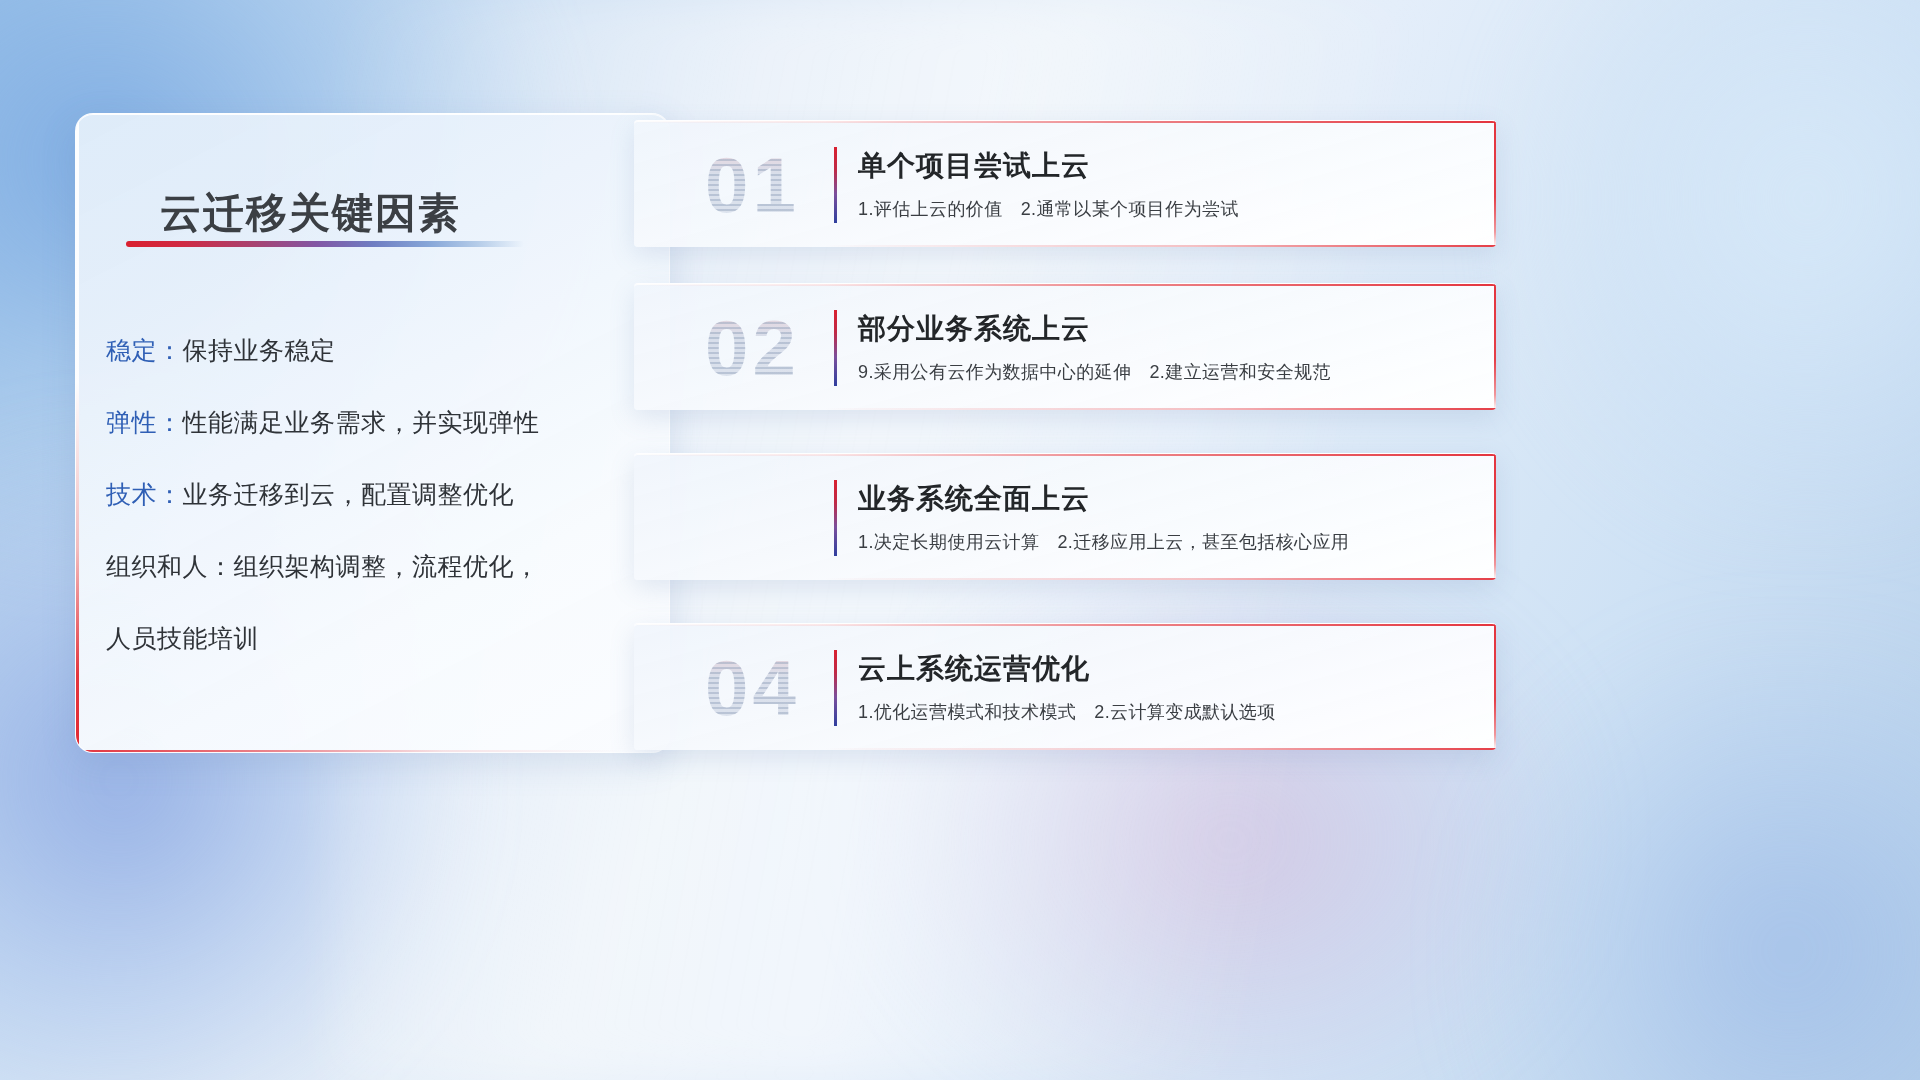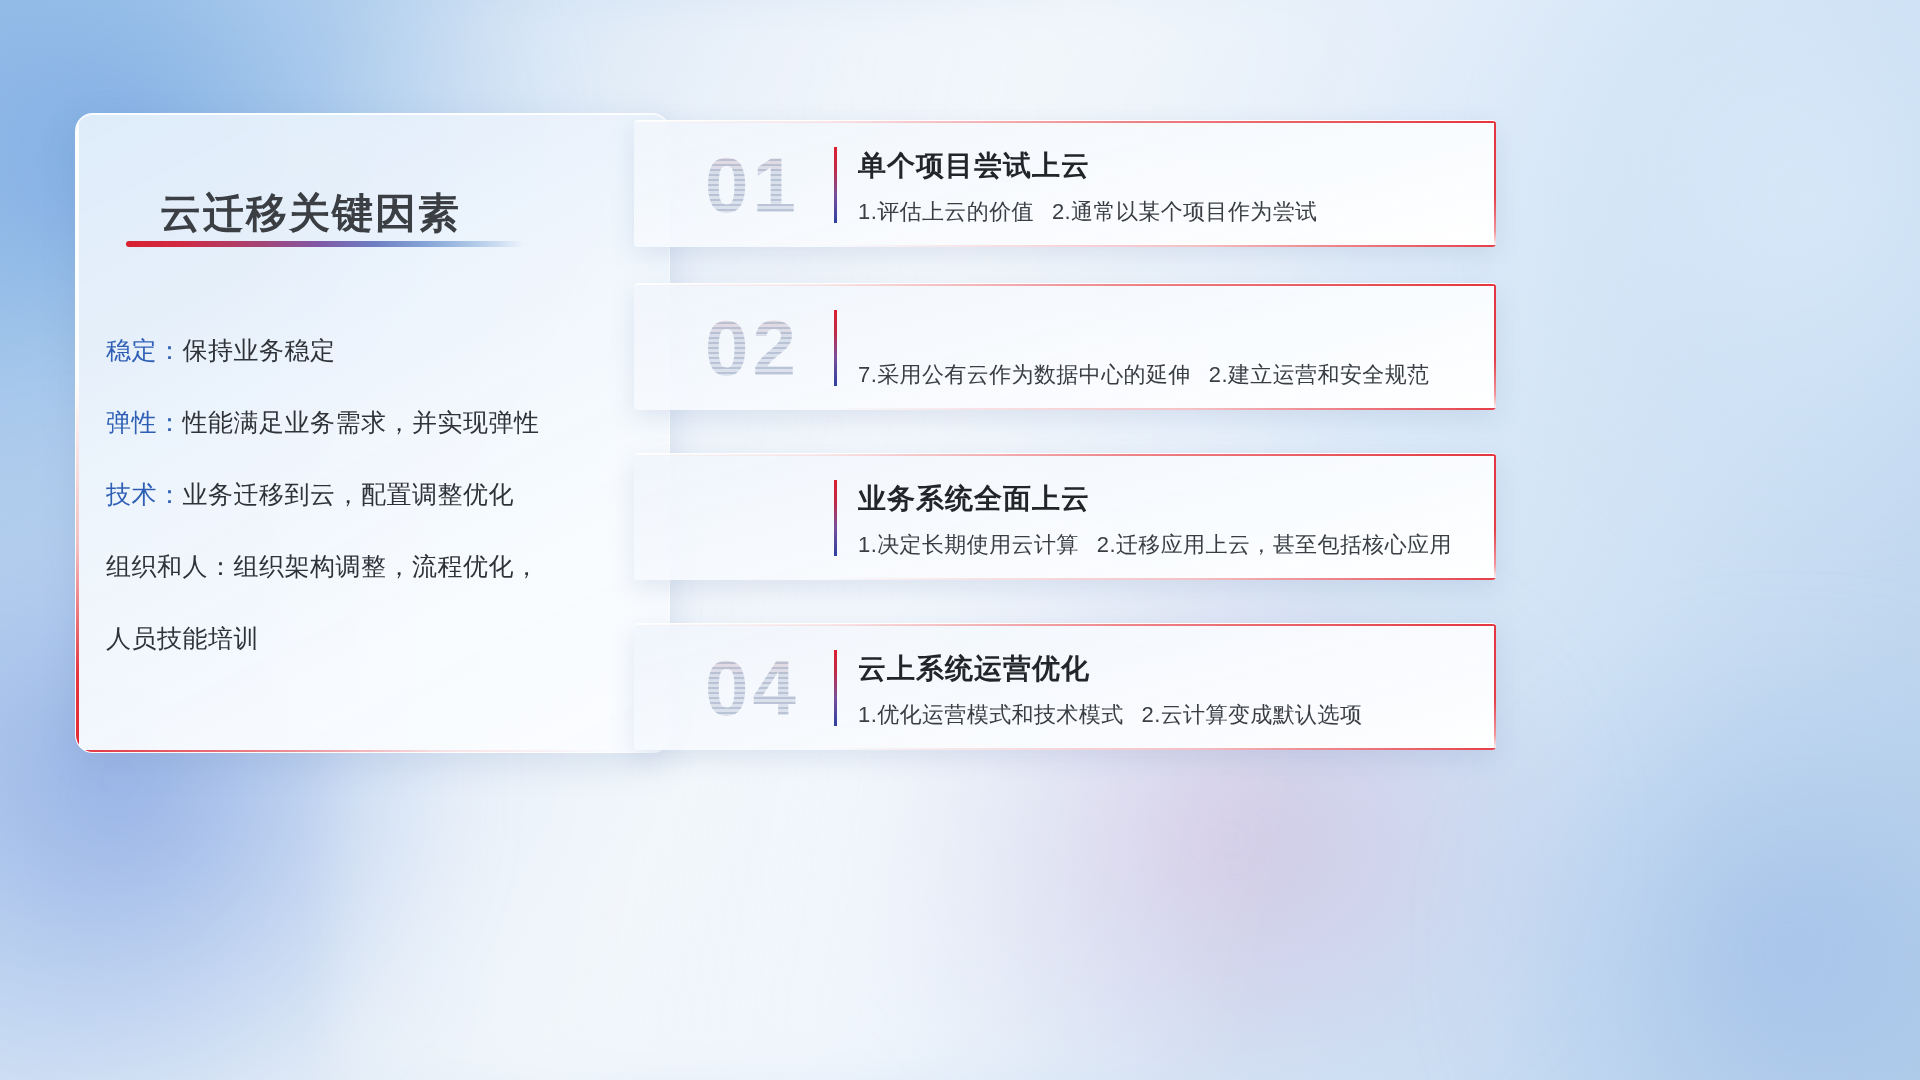--- a/index.html
+++ b/index.html
@@ -155,21 +155,21 @@
     position:absolute; left:200px; top:26px; width:3px; height:76px;
     background:linear-gradient(180deg, #d9202f 0%, #c02a46 30%, #7a4f9c 62%, #2f3f9e 100%);
   }
   .step-title{
     position:absolute; left:224px; top:26px;
     font-size:28px; font-weight:bold; color:#232629;
     letter-spacing:1px; white-space:nowrap;
   }
   .step-desc{
     position:absolute; left:224px; top:76px;
-    font-size:22px; color:#3a3e43; letter-spacing:.4px; white-space:nowrap;
+    font-size:18px; color:#3a3e43; letter-spacing:.4px; white-space:nowrap;
   }
   .step-desc .gap{ display:inline-block; width:18px; }
 </style>
 </head>
 <body>
 
 <div id="bg-base"></div>
 <div id="bg-bloom-1"></div>
 <div id="bg-bloom-2"></div>
 <div id="bg-bloom-3"></div>
@@ -202,21 +202,22 @@
       <div class="step-divider"></div>
       <div class="step-title">单个项目尝试上云</div>
       <div class="step-desc"><span>1.评估上云的价值</span><span class="gap"></span><span>2.通常以某个项目作为尝试</span></div>
     </div>
     <div class="step-card" style="top: 283px; text-decoration: underline;">
       <div class="step-top-line"></div>
       <div class="step-right-line"></div>
       <div class="step-bottom-line"></div>
       <div class="step-number">02</div>
       <div class="step-divider"></div>
-      <div class="step-desc"><span>7.采用公有云作为数据中心的延伸</span><span class="gap"></span><span>2.建立运营和安全规范</span></div>
+      <div class="step-title">部分业务系统上云</div>
+      <div class="step-desc"><span>9.采用公有云作为数据中心的延伸</span><span class="gap"></span><span>2.建立运营和安全规范</span></div>
     </div>
     <div class="step-card" style="top: 453px;">
       <div class="step-top-line"></div>
       <div class="step-right-line"></div>
       <div class="step-bottom-line"></div>
       <div class="step-divider"></div>
       <div class="step-title">业务系统全面上云</div>
       <div class="step-desc"><span>1.决定长期使用云计算</span><span class="gap"></span><span>2.迁移应用上云，甚至包括核心应用</span></div>
     </div>
     <div class="step-card" style="top: 623px;">

